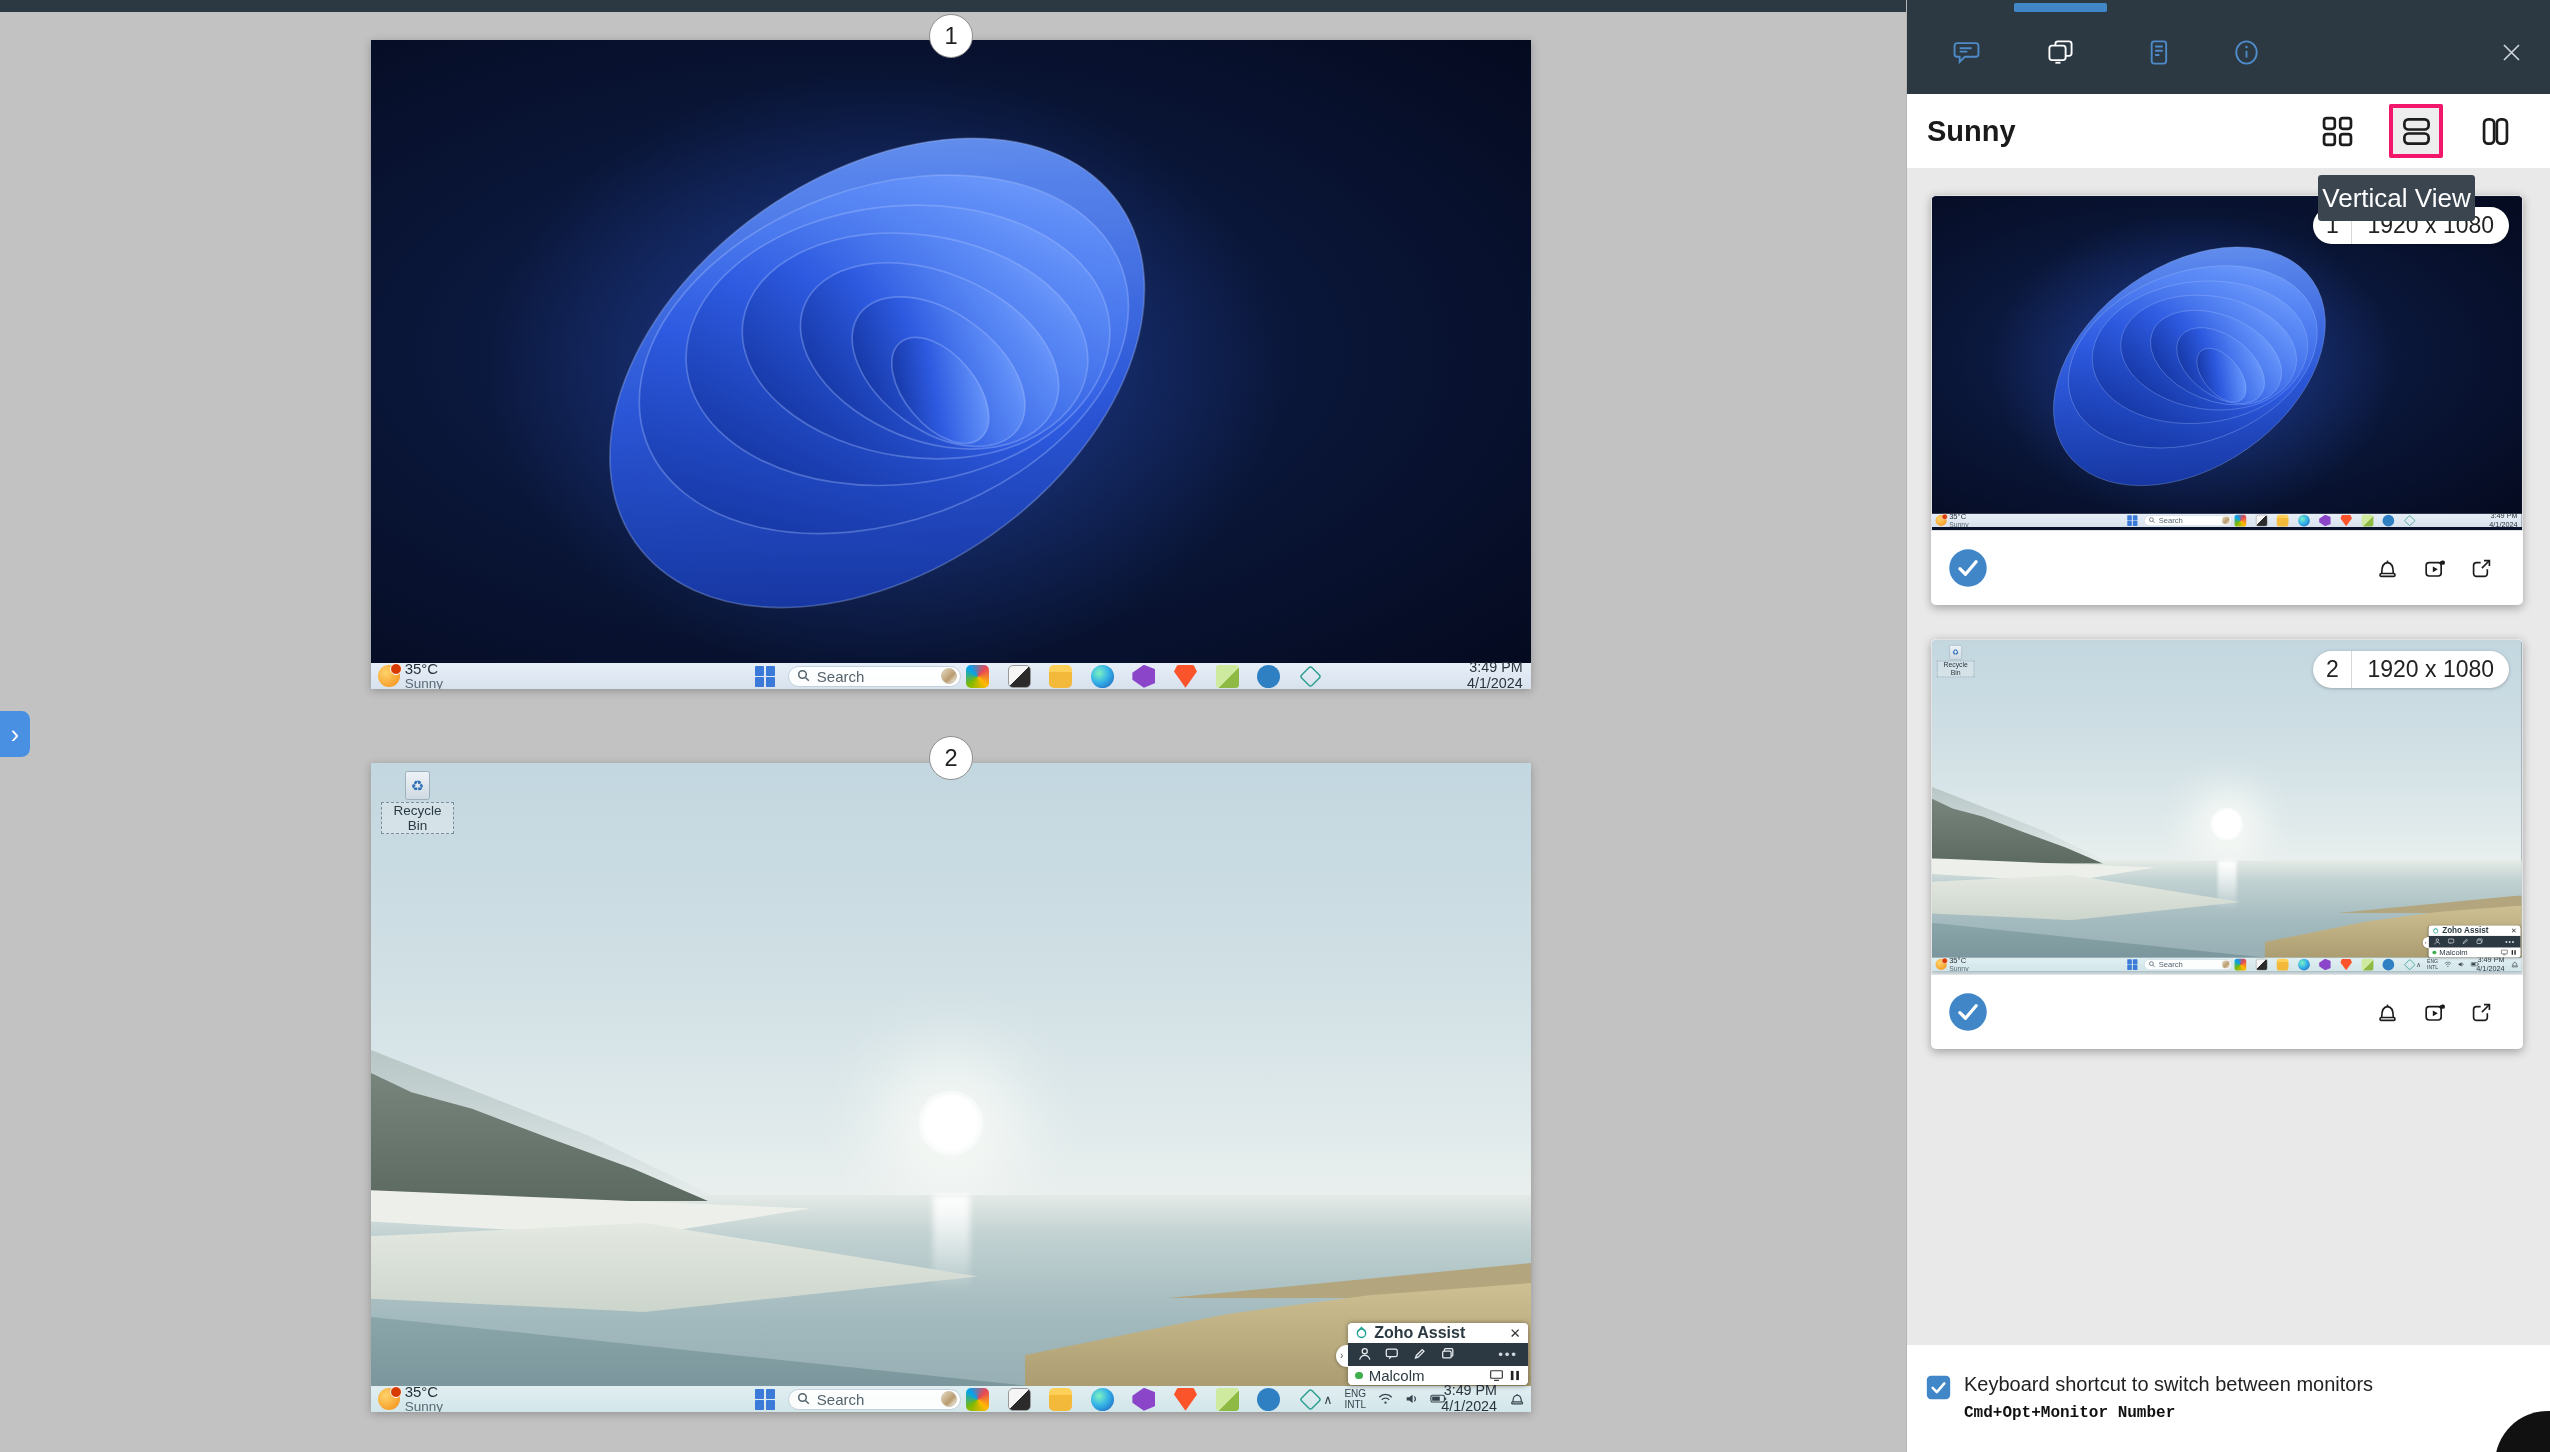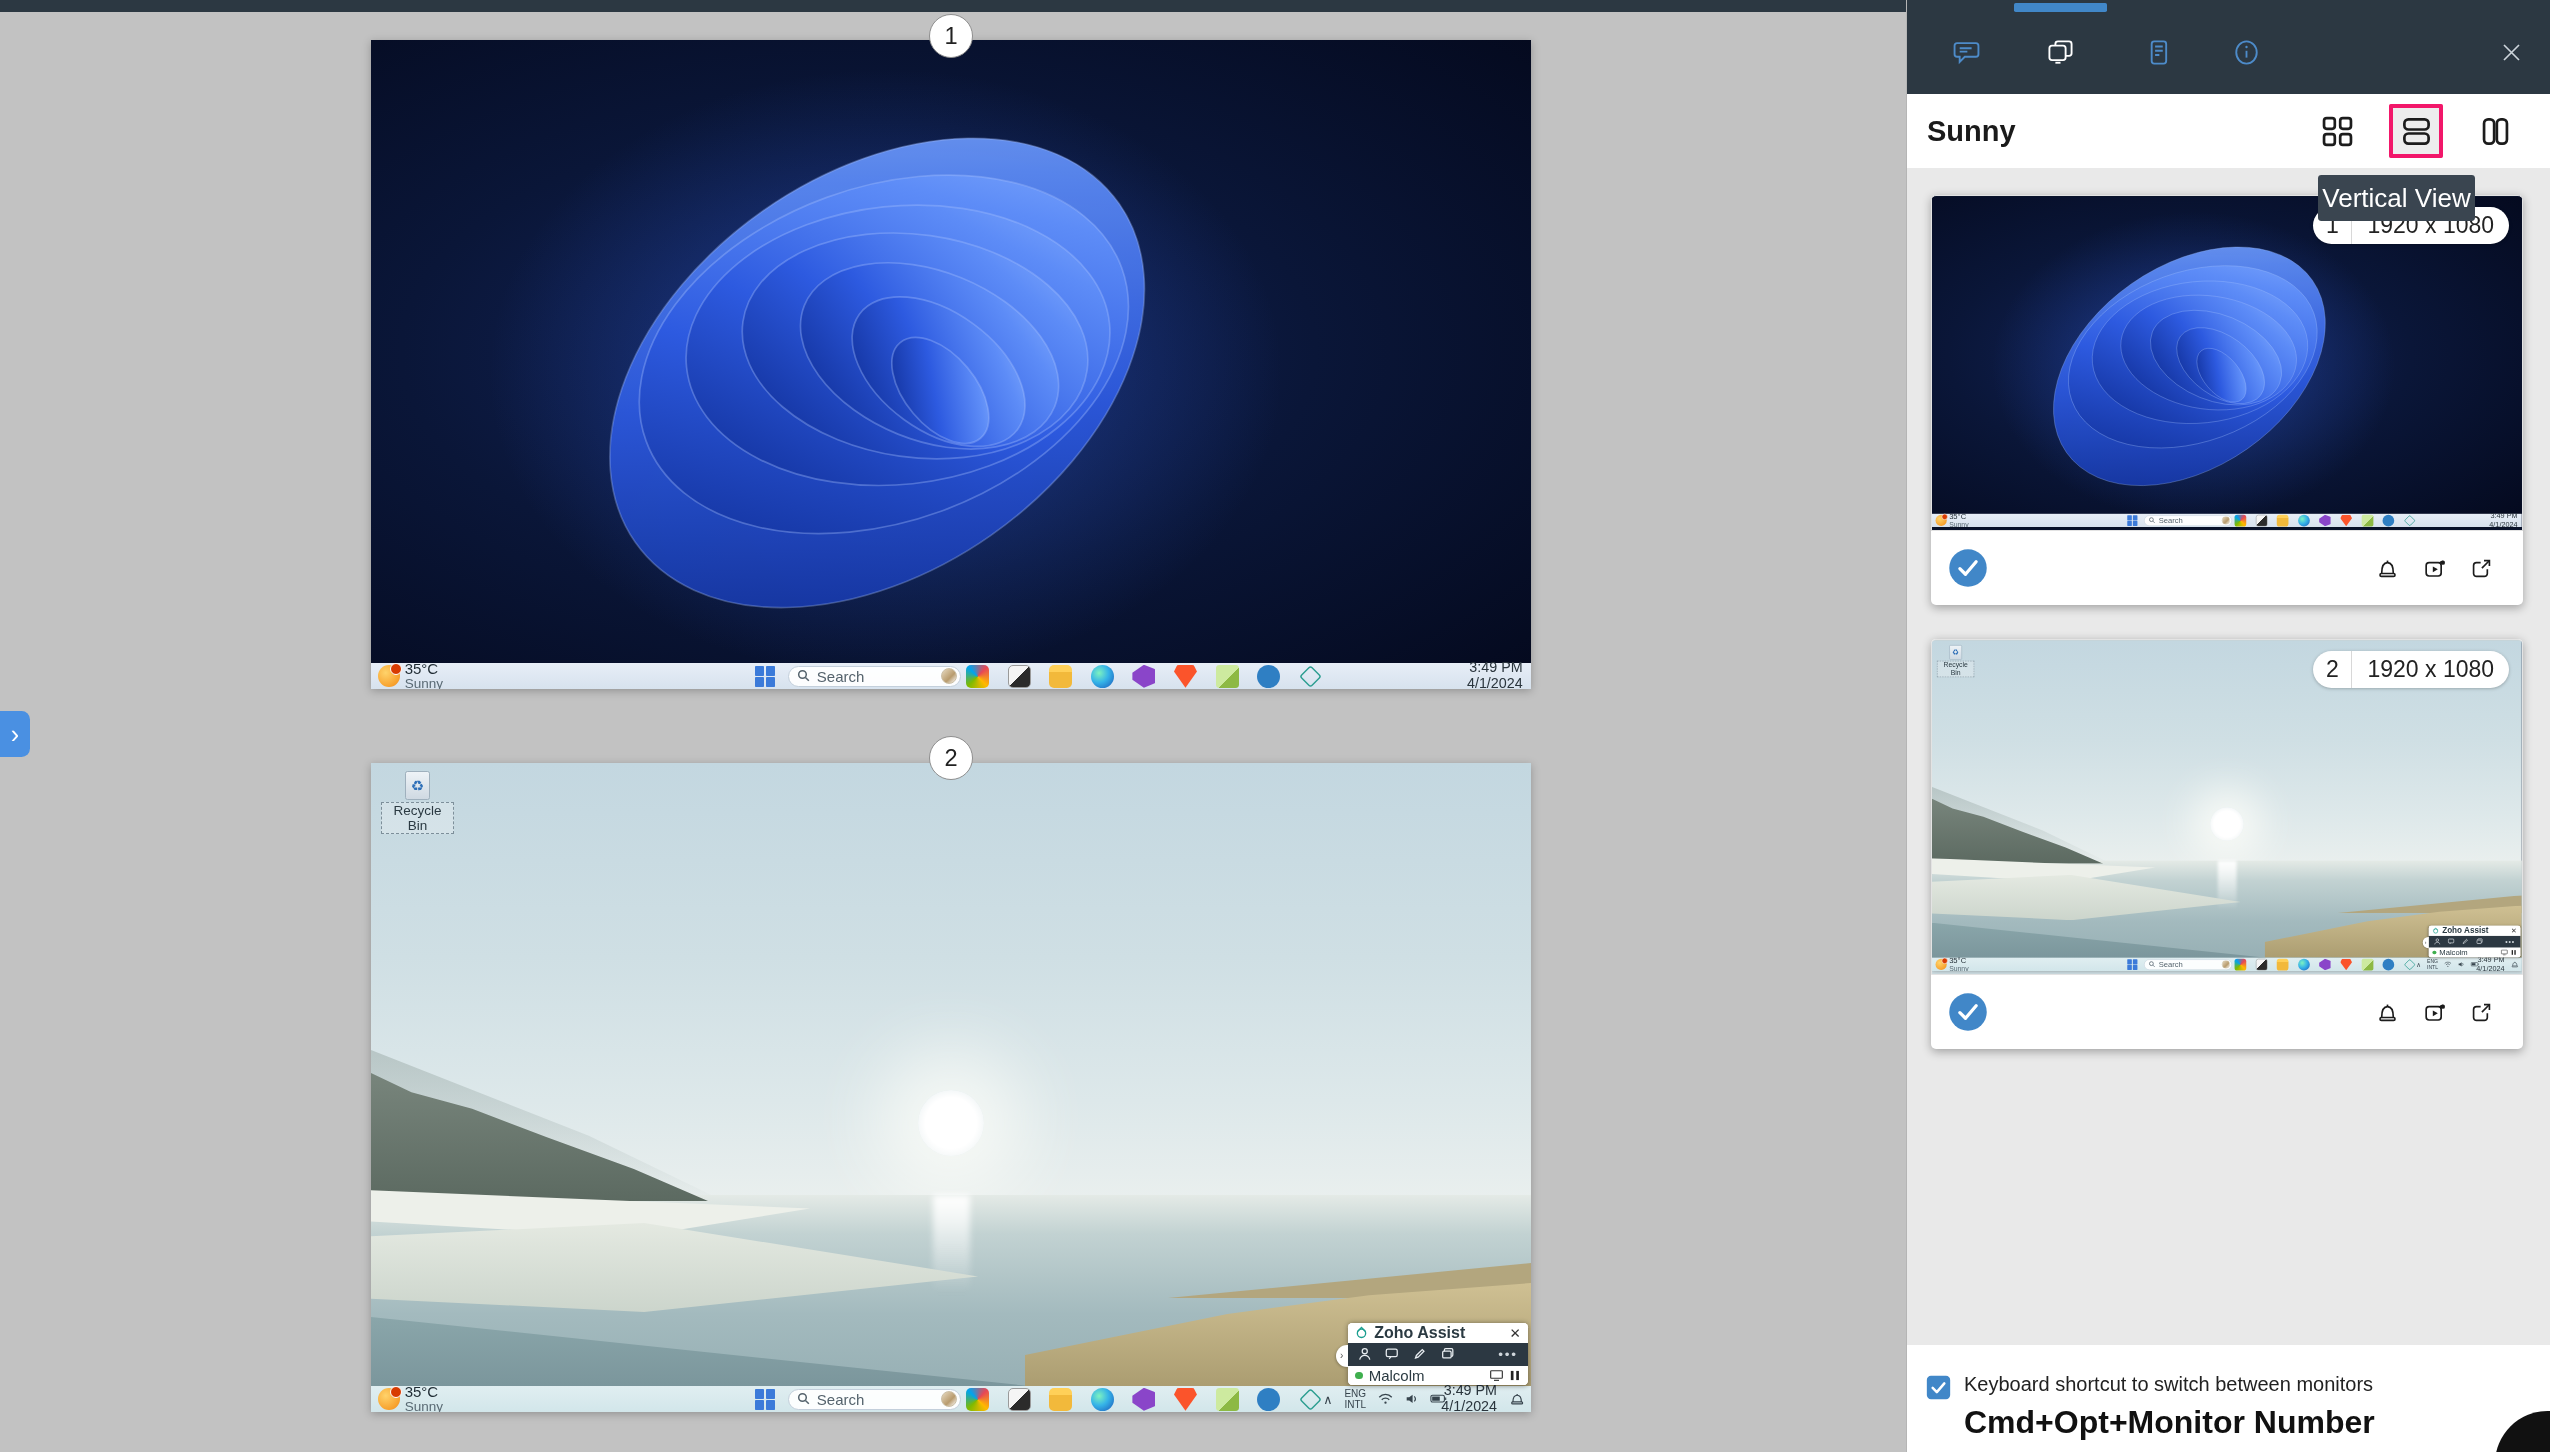--- a/index.html
+++ b/index.html
@@ -120,21 +120,21 @@
   .res-val{padding:0 15px;font-size:23px;color:#222;}
   .card-footer{position:relative;height:74px;display:flex;align-items:center;}
   .chk-circle{position:absolute;left:17px;top:17px;width:40px;height:40px;cursor:pointer;}
   .cf-icon{position:absolute;top:24.5px;width:25px;height:25px;cursor:pointer;}
   .cf-bell{left:444px;}.cf-cast{left:491px;}.cf-ext{left:538px;}
 
   .sb-footer{position:absolute;left:0;top:1345px;width:644px;height:107px;background:#fff;}
   .sb-check{position:absolute;left:18.6px;top:30px;width:25px;height:25px;cursor:pointer;}
   .sb-ftext{position:absolute;left:57px;top:28px;}
   .sb-flabel{font-size:20px;color:#222;}
-  .sb-fkeys{font-size:32px;color:#111;font-weight:bold;margin-top:7.6px;}
+  .sb-fkeys{font-size:16px;color:#111;font-weight:bold;margin-top:7.6px;font-family:Liberation Mono, monospace;}
 
   .fab{position:absolute;left:2495px;top:1411px;width:105px;height:105px;border-radius:50%;background:#111;z-index:70;cursor:pointer;}
 
   svg{display:block;}
 </style>
 </head>
 <body>
 
 <div class="stage">
 

